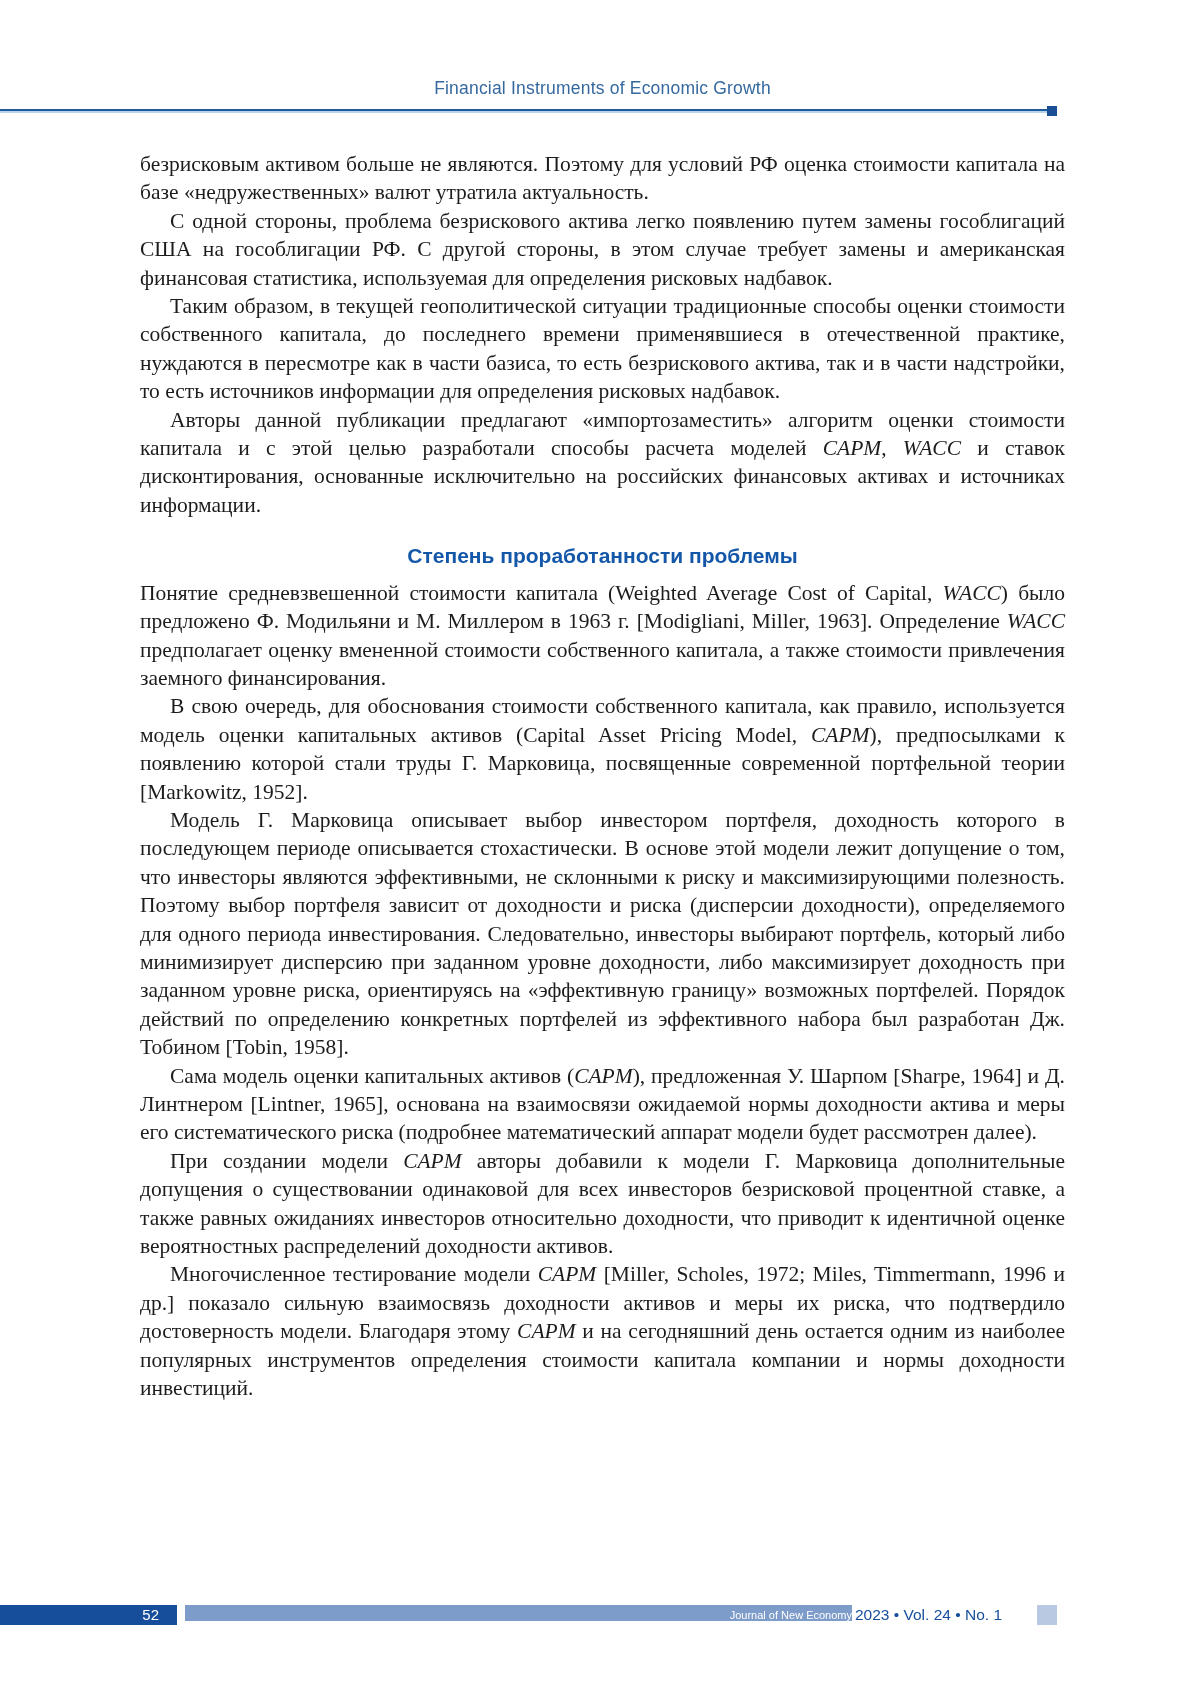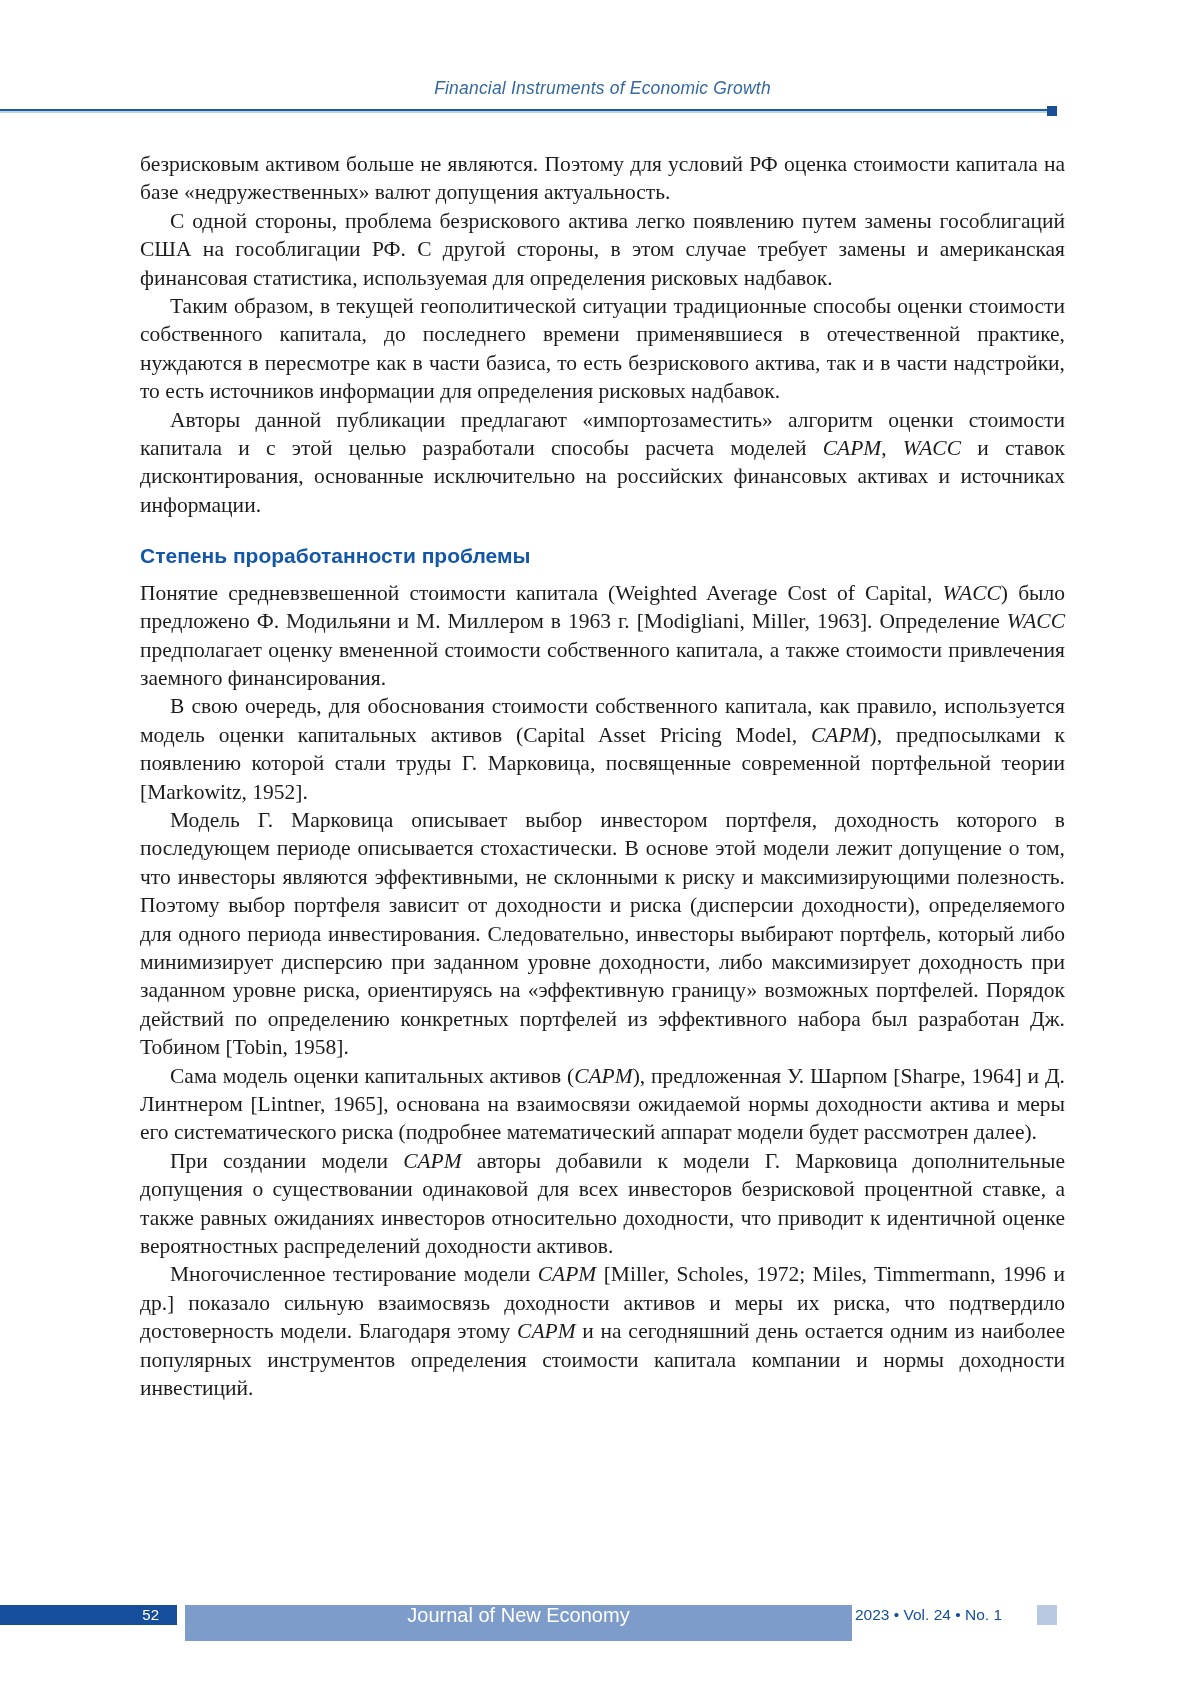--- a/index.html
+++ b/index.html
@@ -16,21 +16,20 @@
   .running-head {
     position: absolute;
     top: 78px;
     left: 140px;
     width: 925px;
     text-align: center;
     font-family: "Liberation Sans", sans-serif;
     font-size: 17.5px;
     letter-spacing: 0.2px;
     color: #35689f;
-    font-style: italic;
   }
   .header-rule {
     position: absolute;
     top: 109px;
     left: 0;
     width: 1053px;
     height: 4px;
     background: linear-gradient(to bottom, #1e5c9e 0 55%, #b9d4ea 55% 100%);
   }
   .rule-end-square {
@@ -53,20 +52,21 @@
     color: #1c1c1c;
     text-align: justify;
   }
   .article-body p {
     margin: 0;
     padding: 0;
   }
   .article-body p.indent { text-indent: 30px; }
   .article-body .section-heading {
     margin: 23px 0 8px 0;
+    text-align: center;
     font-family: "Liberation Sans", sans-serif;
     font-weight: bold;
     font-size: 21px;
     color: #1457a8;
     text-indent: 0;
   }
   .article-body i { font-style: italic; }
 
   
   .footer { position: absolute; left: 0; top: 1605px; width: 1200px; height: 20px; }
@@ -80,27 +80,27 @@
     font-size: 15px;
     line-height: 20px;
     text-align: right;
     padding-right: 0;
     box-sizing: border-box;
   }
   .page-num-box span { padding-right: 18px; margin-left: 44px; }
   .journal-bar {
     position: absolute;
     left: 185px; top: 0;
-    width: 667px; height: 36px;
+    width: 667px; height: 16px;
     background: #7d9cc9;
     color: #ffffff;
     font-family: "Liberation Sans", sans-serif;
-    font-size: 20px;
+    font-size: 11px;
     line-height: 20px;
-    text-align: center;
+    text-align: right;
   }
   .issue-info {
     position: absolute;
     left: 855px; top: 0;
     width: 172px; height: 20px;
     color: #164e9b;
     font-family: "Liberation Sans", sans-serif;
     font-size: 15.5px;
     line-height: 20px;
     text-align: left;
@@ -119,21 +119,21 @@
 <div class="page">
 
   <header>
     <div class="running-head">Financial Instruments of Economic Growth</div>
     <div class="header-rule">
       <span class="rule-end-square"></span>
     </div>
   </header>
 
   <main class="article-body" id="article-body">
-      <p class="no-indent">безрисковым активом больше не являются. Поэтому для условий РФ оценка стоимости капитала на базе «недружественных» валют допущения актуальность.</p>
+      <p class="no-indent">безрисковым активом больше не являются. Поэтому для условий РФ оценка стоимости капитала на базе «недружественных» валют утратила актуальность.</p>
       <p class="indent">С одной стороны, проблема безрискового актива легко появлению путем замены гособлигаций США на гособлигации РФ. С другой стороны, в этом случае требует замены и американская финансовая статистика, используемая для определения рисковых надбавок.</p>
       <p class="indent">Таким образом, в текущей геополитической ситуации традиционные способы оценки стоимости собственного капитала, до последнего времени применявшиеся в отечественной практике, нуждаются в пересмотре как в части базиса, то есть безрискового актива, так и в части надстройки, то есть источников информации для определения рисковых надбавок.</p>
       <p class="indent">Авторы данной публикации предлагают «импортозаместить» алгоритм оценки стоимости капитала и с этой целью разработали способы расчета моделей <i>CAPM</i>, <i>WACC</i> и ставок дисконтирования, основанные исключительно на российских финансовых активах и источниках информации.</p>
       <h2 class="section-heading">Степень проработанности проблемы</h2>
       <p class="no-indent">Понятие средневзвешенной стоимости капитала (Weighted Average Cost of Capital, <i>WACC</i>) было предложено Ф. Модильяни и М. Миллером в 1963 г. [Modigliani, Miller, 1963]. Определение <i>WACC</i> предполагает оценку вмененной стоимости собственного капитала, а также стоимости привлечения заемного финансирования.</p>
       <p class="indent">В свою очередь, для обоснования стоимости собственного капитала, как правило, используется модель оценки капитальных активов (Capital Asset Pricing Model, <i>CAPM</i>), предпосылками к появлению которой стали труды Г. Марковица, посвященные современной портфельной теории [Markowitz, 1952].</p>
       <p class="indent">Модель Г. Марковица описывает выбор инвестором портфеля, доходность которого в последующем периоде описывается стохастически. В основе этой модели лежит допущение о том, что инвесторы являются эффективными, не склонными к риску и максимизирующими полезность. Поэтому выбор портфеля зависит от доходности и риска (дисперсии доходности), определяемого для одного периода инвестирования. Следовательно, инвесторы выбирают портфель, который либо минимизирует дисперсию при заданном уровне доходности, либо максимизирует доходность при заданном уровне риска, ориентируясь на «эффективную границу» возможных портфелей. Порядок действий по определению конкретных портфелей из эффективного набора был разработан Дж. Тобином [Tobin, 1958].</p>
       <p class="indent">Сама модель оценки капитальных активов (<i>CAPM</i>), предложенная У. Шарпом [Sharpe, 1964] и Д. Линтнером [Lintner, 1965], основана на взаимосвязи ожидаемой нормы доходности актива и меры его систематического риска (подробнее математический аппарат модели будет рассмотрен далее).</p>
       <p class="indent">При создании модели <i>CAPM</i> авторы добавили к модели Г. Марковица дополнительные допущения о существовании одинаковой для всех инвесторов безрисковой процентной ставке, а также равных ожиданиях инвесторов относительно доходности, что приводит к идентичной оценке вероятностных распределений доходности активов.</p>
       <p class="indent">Многочисленное тестирование модели <i>CAPM</i> [Miller, Scholes, 1972; Miles, Timmermann, 1996 и др.] показало сильную взаимосвязь доходности активов и меры их риска, что подтвердило достоверность модели. Благодаря этому <i>CAPM</i> и на сегодняшний день остается одним из наиболее популярных инструментов определения стоимости капитала компании и нормы доходности инвестиций.</p>

